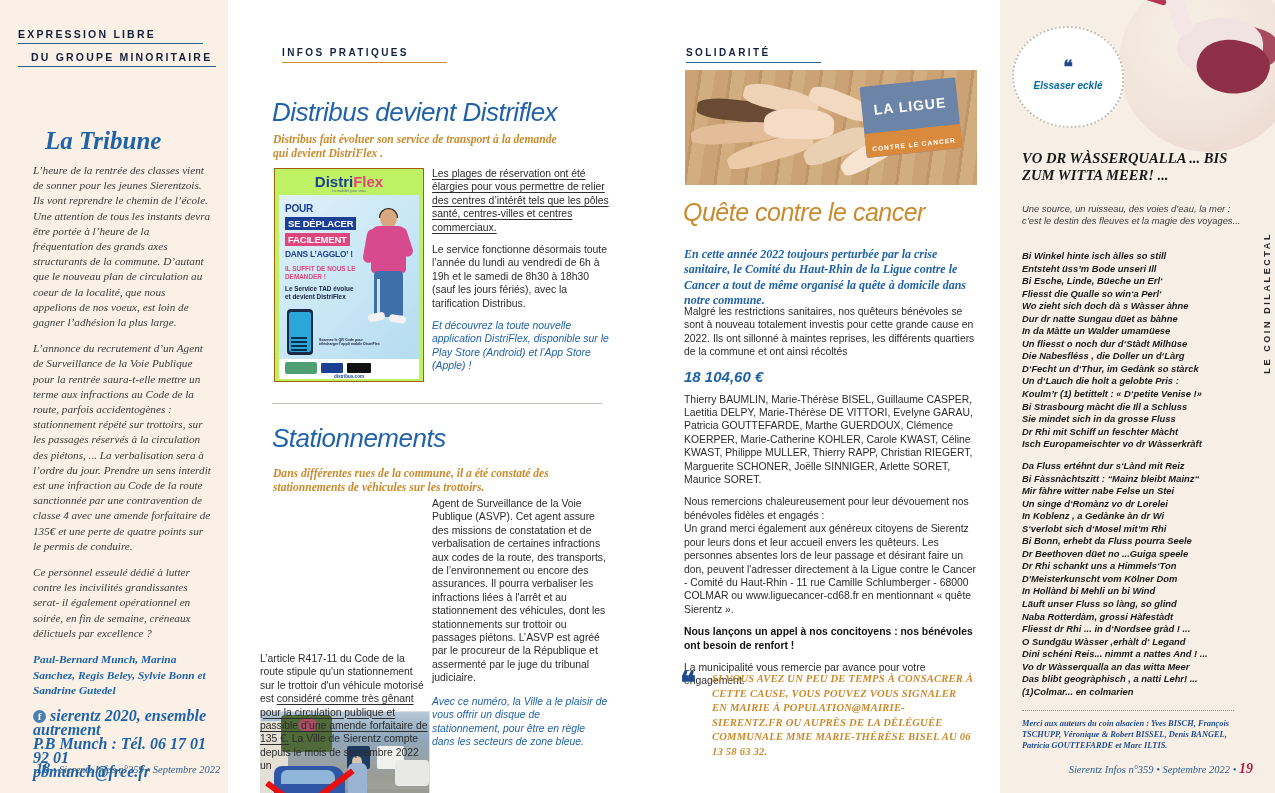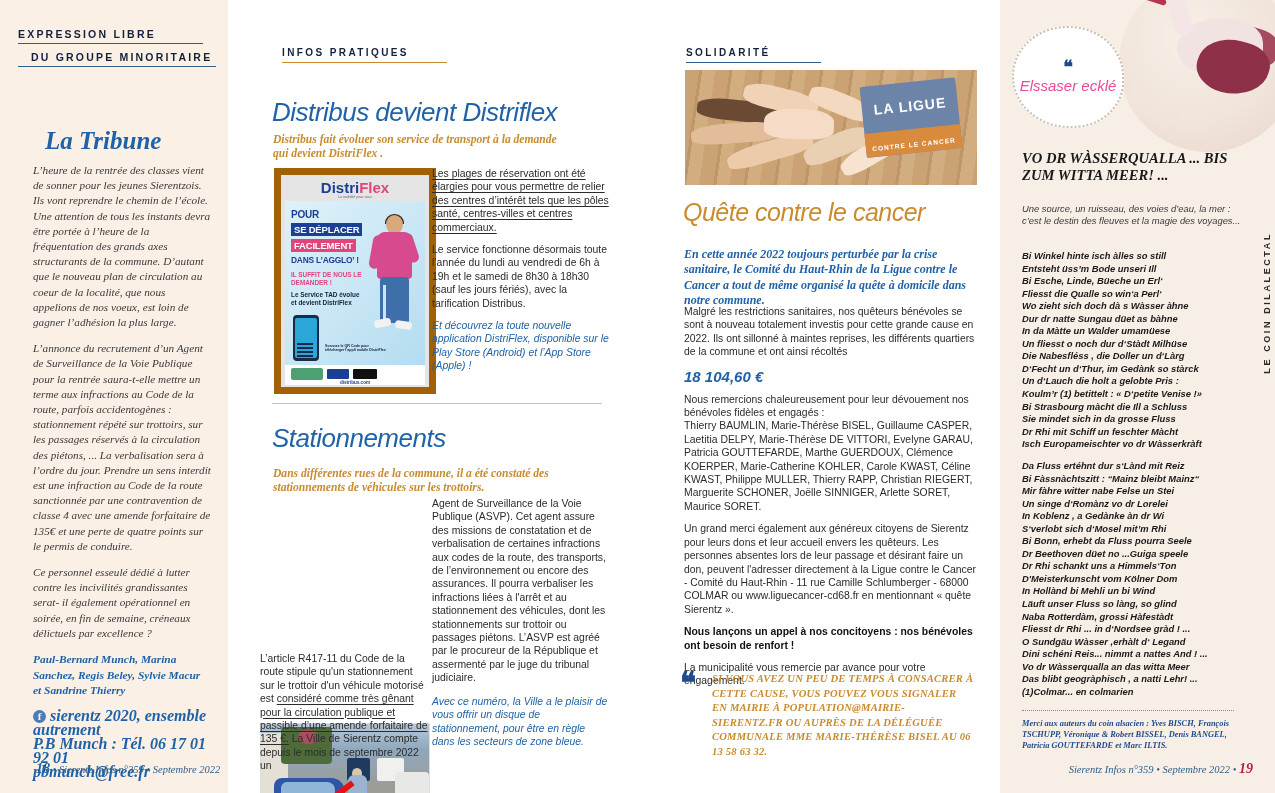--- a/index.html
+++ b/index.html
@@ -102,21 +102,21 @@
   .amount{
     font-family:"Liberation Sans", sans-serif;
     font-style:italic;font-weight:700;font-size:15px;color:#1f62a8;margin:2px 0 8px 0;
   }
   .sep-rule{height:1px;background:#c9c2ba;}
 
   
   .imgbox{position:absolute;overflow:hidden;}
 
   
-  .poster{background:#e5e5e5;border:7px solid #a16207;position:relative;}
+  .poster{background:#bef264;border:1px solid #a16207;position:relative;}
   .poster-logo{
     position:absolute;left:0;right:0;top:4px;text-align:center;
     font-family:"Liberation Sans", sans-serif;font-weight:700;font-size:15px;color:#1b3f94;
   }
   .poster-logo .fx{color:#e0457b;}
   .poster-sub{position:absolute;left:0;right:0;top:20px;text-align:center;font-size:3.6px;color:#5a6b8c;font-style:italic;}
   .poster-body{position:absolute;left:4px;right:4px;top:26px;bottom:22px;
     background:linear-gradient(135deg,#dff1fa 0%,#c8e6f5 55%,#b4dcf0 100%);overflow:hidden;}
   .pb-line{position:absolute;font-family:"Liberation Sans", sans-serif;font-weight:700;color:#fff;font-size:9px;letter-spacing:-0.2px;}
   .pb-blue{background:#1b3f94;padding:1px 3px;color:#fff;}
@@ -196,22 +196,22 @@
   .stork-head{position:absolute;left:44px;top:14px;width:22px;height:18px;border-radius:50%;background:#f4e6e6;}
   .stork-beak{position:absolute;left:8px;top:20px;width:40px;height:6px;background:#b6344f;border-radius:3px;transform:rotate(18deg);}
 
   .bubble{
     position:absolute;left:12px;top:26px;width:108px;height:98px;
     background:#ffffff;border:2px dotted #c9c0b6;border-radius:50% 50% 46% 52%;
     display:flex;flex-direction:column;align-items:center;justify-content:center;
   }
   .bubble-q{color:#1f4b8e;font-family:"Liberation Serif", serif;font-weight:700;font-size:18px;line-height:.8;margin-bottom:3px;}
   .bubble-t{
-    font-family:"Liberation Sans", sans-serif;font-style:italic;font-weight:400;
-    font-size:15px;line-height:17px;color:#ec4899;text-align:center;
+    font-family:"Liberation Sans", sans-serif;font-style:italic;font-weight:700;
+    font-size:10px;line-height:17px;color:#0369a1;text-align:center;
   }
   .dia-title{
     font-family:"Liberation Serif", serif;font-weight:700;font-style:italic;
     font-size:14.6px;line-height:17px;color:#1a1a1a;margin:0;
   }
   .dia-intro{
     font-family:"Liberation Sans", sans-serif;font-style:italic;font-size:9.4px;
     line-height:12.2px;color:#3a3a3a;margin:8px 0 0 0;
   }
   .dia-verse{
@@ -247,21 +247,21 @@
       <div class="el-line" style="margin-top:7px;padding-left:13px;">DU GROUPE MINORITAIRE</div>
       <div class="el-rule" style="margin-top:3px;width:198px;"></div>
     </div>
 
     <h1 class="tribune-title" style="position:absolute;left:15px;top:115px;">La Tribune</h1>
 
     <div style="position:absolute;left:15px;top:163px;width:178px;">
       <p class="tribune-p">L’heure de la rentrée des classes vient de sonner pour les jeunes Sierentzois. Ils vont reprendre le chemin de l’école. Une attention de tous les instants devra être portée à l’heure de la fréquentation des grands axes structurants de la commune. D’autant que le nouveau plan de circulation au coeur de la localité, que nous appelions de nos voeux, est loin de gagner l’adhésion la plus large.</p>
       <p class="tribune-p">L’annonce du recrutement d’un Agent de Surveillance de la Voie Publique pour la rentrée saura-t-elle mettre un terme aux infractions au Code de la route, parfois accidentogènes : stationnement répété sur trottoirs, sur les passages réservés à la circulation des piétons, ... La verbalisation sera à l’ordre du jour. Prendre un sens interdit est une infraction au Code de la route sanctionnée par une contravention de classe 4 avec une amende forfaitaire de 135€ et une perte de quatre points sur le permis de conduire.</p>
       <p class="tribune-p">Ce personnel esseulé dédié à lutter contre les incivilités grandissantes serat- il également opérationnel en soirée, en fin de semaine, créneaux délictuels par excellence ?</p>
-      <p class="tribune-sign">Paul-Bernard Munch, Marina Sanchez, Regis Beley, Sylvie Macur et Sandrine Thierry</p>
+      <p class="tribune-sign">Paul-Bernard Munch, Marina Sanchez, Regis Beley, Sylvie Bonn et Sandrine Gutedel</p>
       <p class="tribune-contact">
         <span class="fb-icon"></span><span>sierentz 2020, ensemble autrement</span><br>
         <span>P.B Munch : Tél. 06 17 01 92 01</span><br>
         <span>pbmunch@free.fr</span>
       </p>
       <p class="tribune-note">[ Texte transmis par le groupe minoritaire ]</p>
     </div>
 
     <div class="footer-left">
       <span class="pg">18</span>
@@ -374,22 +374,22 @@
         <div class="sign-t2">CONTRE LE CANCER</div>
       </div>
     </div>
 
     <h2 class="art-title gold" style="position:absolute;left:13px;top:198px;width:310px;">Quête contre le cancer</h2>
     <p class="art-chapo blue" style="position:absolute;left:14px;top:241px;width:285px;">En cette année 2022 toujours perturbée par la crise sanitaire, le Comité du Haut-Rhin de la Ligue contre le Cancer a tout de même organisé la quête à domicile dans notre commune.</p>
 
     <div style="position:absolute;left:14px;top:305px;width:292px;">
       <p class="body-p">Malgré les restrictions sanitaires, nos quêteurs bénévoles se sont à nouveau totalement investis pour cette grande cause en 2022. Ils ont sillonné à maintes reprises, les différents quartiers de la commune et ont ainsi récoltés</p>
       <p class="amount">18 104,60 €</p>
+      <p class="body-p">Thierry BAUMLIN, Marie-Thérèse BISEL, Guillaume CASPER, Laetitia DELPY, Marie-Thérèse DE VITTORI, Evelyne GARAU, Patricia GOUTTEFARDE, Marthe GUERDOUX, Clémence KOERPER, Marie-Catherine KOHLER, Carole KWAST, Céline KWAST, Philippe MULLER, Thierry RAPP, Christian RIEGERT, Marguerite SCHONER, Joëlle SINNIGER, Arlette SORET, Maurice SORET.</p>
       <p class="body-p" style="margin-bottom:0;">Nous remercions chaleureusement pour leur dévouement nos bénévoles fidèles et engagés :</p>
-      <p class="body-p">Thierry BAUMLIN, Marie-Thérèse BISEL, Guillaume CASPER, Laetitia DELPY, Marie-Thérèse DE VITTORI, Evelyne GARAU, Patricia GOUTTEFARDE, Marthe GUERDOUX, Clémence KOERPER, Marie-Catherine KOHLER, Carole KWAST, Céline KWAST, Philippe MULLER, Thierry RAPP, Christian RIEGERT, Marguerite SCHONER, Joëlle SINNIGER, Arlette SORET, Maurice SORET.</p>
       <p class="body-p">Un grand merci également aux généreux citoyens de Sierentz pour leurs dons et leur accueil envers les quêteurs. Les personnes absentes lors de leur passage et désirant faire un don, peuvent l'adresser directement à la Ligue contre le Cancer - Comité du Haut-Rhin - 11 rue Camille Schlumberger - 68000 COLMAR ou www.liguecancer-cd68.fr en mentionnant « quête Sierentz ».</p>
       <p class="body-p bold">Nous lançons un appel à nos concitoyens : nos bénévoles ont besoin de renfort !</p>
       <p class="body-p">La municipalité vous remercie par avance pour votre engagement.</p>
     </div>
 
     <div class="quote-mark" style="left:10px;top:668px;">❝</div>
     <div class="cta-text" style="position:absolute;left:42px;top:672px;width:262px;">SI VOUS AVEZ UN PEU DE TEMPS À CONSACRER À CETTE CAUSE, VOUS POUVEZ VOUS SIGNALER EN MAIRIE À POPULATION@MAIRIE-SIERENTZ.FR OU AUPRÈS DE LA DÉLÉGUÉE COMMUNALE MME MARIE-THÉRÈSE BISEL AU 06 13 58 63 32.</div>
   </div>
 
   <div id="col4">

